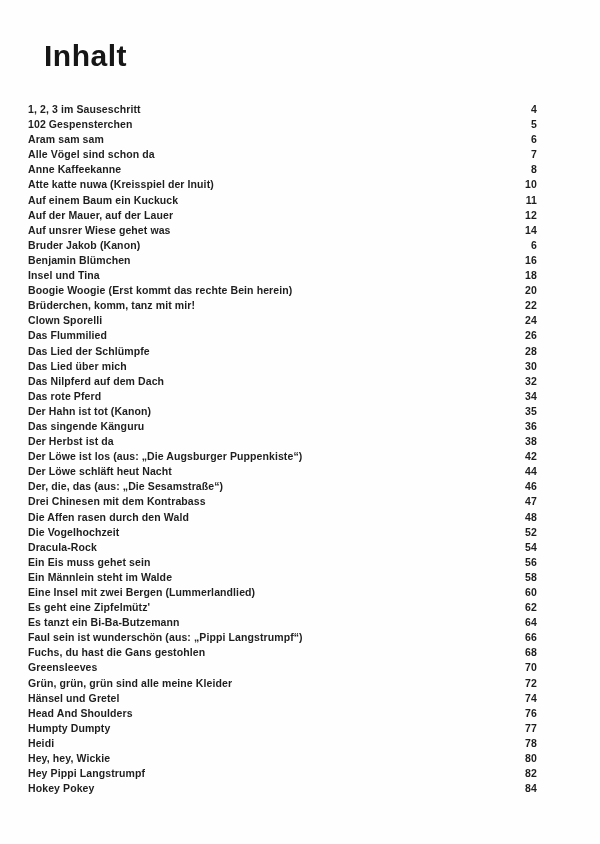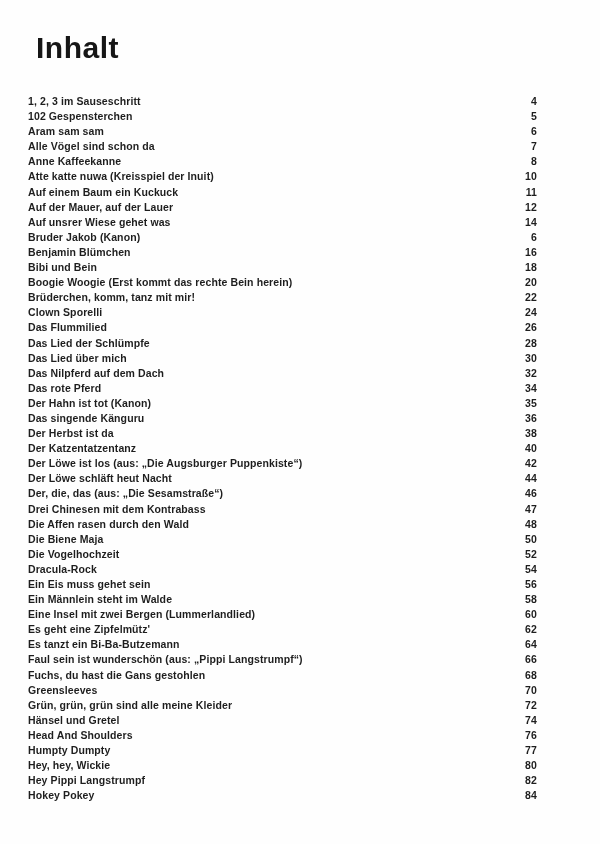--- a/index.html
+++ b/index.html
@@ -14,21 +14,21 @@
     font-family: "Liberation Sans", sans-serif;
     color: #1e1e1e;
   }
   .page {
     box-sizing: border-box;
     width: 600px;
     height: 844px;
     padding: 22px 63px 0 28px;
   }
   .title {
-    margin: 8px;
+    margin: 16px;
     font-size: 30px;
     line-height: 1.2;
     font-weight: 700;
     letter-spacing: 0.5px;
     color: #161616;
   }
   .entries {
     margin-top: 28px;
   }
   .row {
@@ -113,21 +113,21 @@
     <span class="toc-title">Bruder Jakob (Kanon)</span>
     <span class="dots"></span>
     <span class="page-num">6</span>
   </div>
       <div class="row">
     <span class="toc-title">Benjamin Blümchen</span>
     <span class="dots"></span>
     <span class="page-num">16</span>
   </div>
       <div class="row">
-    <span class="toc-title">Bibi und Bein</span>
+    <span class="toc-title">Insel und Tina</span>
     <span class="dots"></span>
     <span class="page-num">18</span>
   </div>
       <div class="row">
     <span class="toc-title">Boogie Woogie (Erst kommt das rechte Bein herein)</span>
     <span class="dots"></span>
     <span class="page-num">20</span>
   </div>
       <div class="row">
     <span class="toc-title">Brüderchen, komm, tanz mit mir!</span>
@@ -173,25 +173,20 @@
     <span class="toc-title">Das singende Känguru</span>
     <span class="dots"></span>
     <span class="page-num">36</span>
   </div>
       <div class="row">
     <span class="toc-title">Der Herbst ist da</span>
     <span class="dots"></span>
     <span class="page-num">38</span>
   </div>
       <div class="row">
-    <span class="toc-title">Der Katzentatzentanz</span>
-    <span class="dots"></span>
-    <span class="page-num">40</span>
-  </div>
-      <div class="row">
     <span class="toc-title">Der Löwe ist los (aus: „Die Augsburger Puppenkiste“)</span>
     <span class="dots"></span>
     <span class="page-num">42</span>
   </div>
       <div class="row">
     <span class="toc-title">Der Löwe schläft heut Nacht</span>
     <span class="dots"></span>
     <span class="page-num">44</span>
   </div>
       <div class="row">
@@ -203,25 +198,20 @@
     <span class="toc-title">Drei Chinesen mit dem Kontrabass</span>
     <span class="dots"></span>
     <span class="page-num">47</span>
   </div>
       <div class="row">
     <span class="toc-title">Die Affen rasen durch den Wald</span>
     <span class="dots"></span>
     <span class="page-num">48</span>
   </div>
       <div class="row">
-    <span class="toc-title">Die Biene Maja</span>
-    <span class="dots"></span>
-    <span class="page-num">50</span>
-  </div>
-      <div class="row">
     <span class="toc-title">Die Vogelhochzeit</span>
     <span class="dots"></span>
     <span class="page-num">52</span>
   </div>
       <div class="row">
     <span class="toc-title">Dracula-Rock</span>
     <span class="dots"></span>
     <span class="page-num">54</span>
   </div>
       <div class="row">
@@ -276,20 +266,25 @@
   </div>
       <div class="row">
     <span class="toc-title">Head And Shoulders</span>
     <span class="dots"></span>
     <span class="page-num">76</span>
   </div>
       <div class="row">
     <span class="toc-title">Humpty Dumpty</span>
     <span class="dots"></span>
     <span class="page-num">77</span>
+  </div>
+      <div class="row">
+    <span class="toc-title">Heidi</span>
+    <span class="dots"></span>
+    <span class="page-num">78</span>
   </div>
       <div class="row">
     <span class="toc-title">Hey, hey, Wickie</span>
     <span class="dots"></span>
     <span class="page-num">80</span>
   </div>
       <div class="row">
     <span class="toc-title">Hey Pippi Langstrumpf</span>
     <span class="dots"></span>
     <span class="page-num">82</span>

